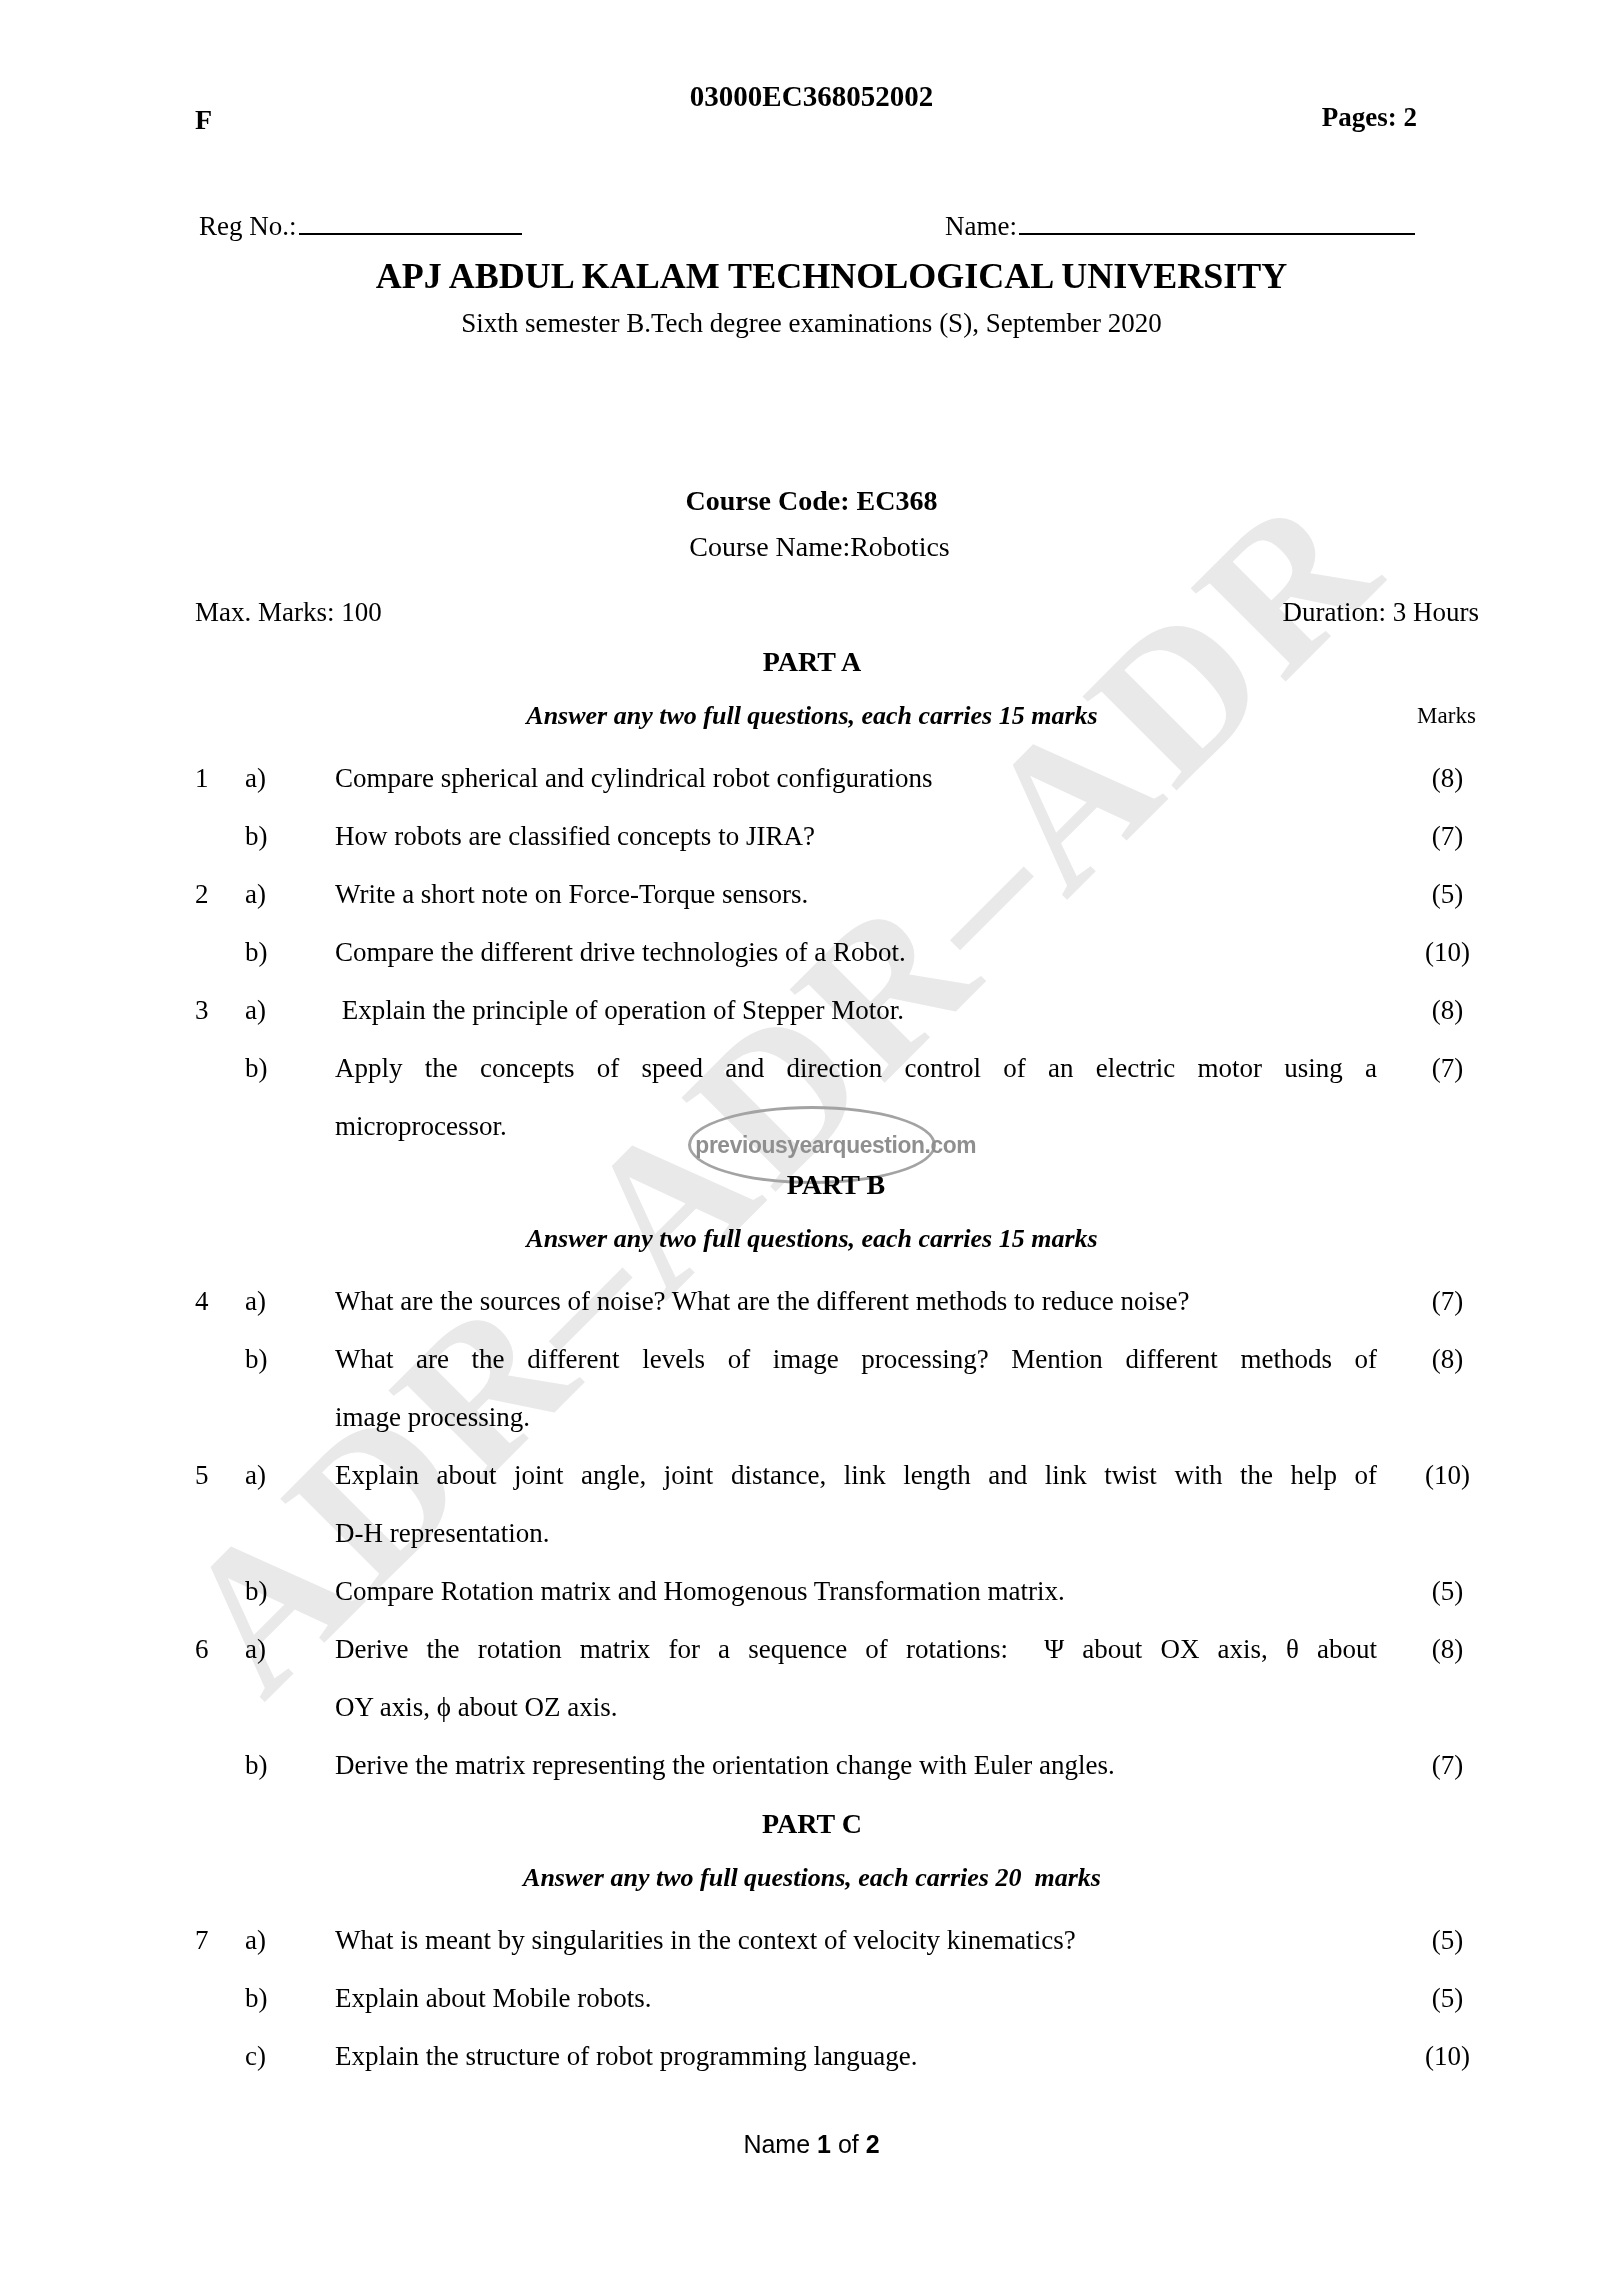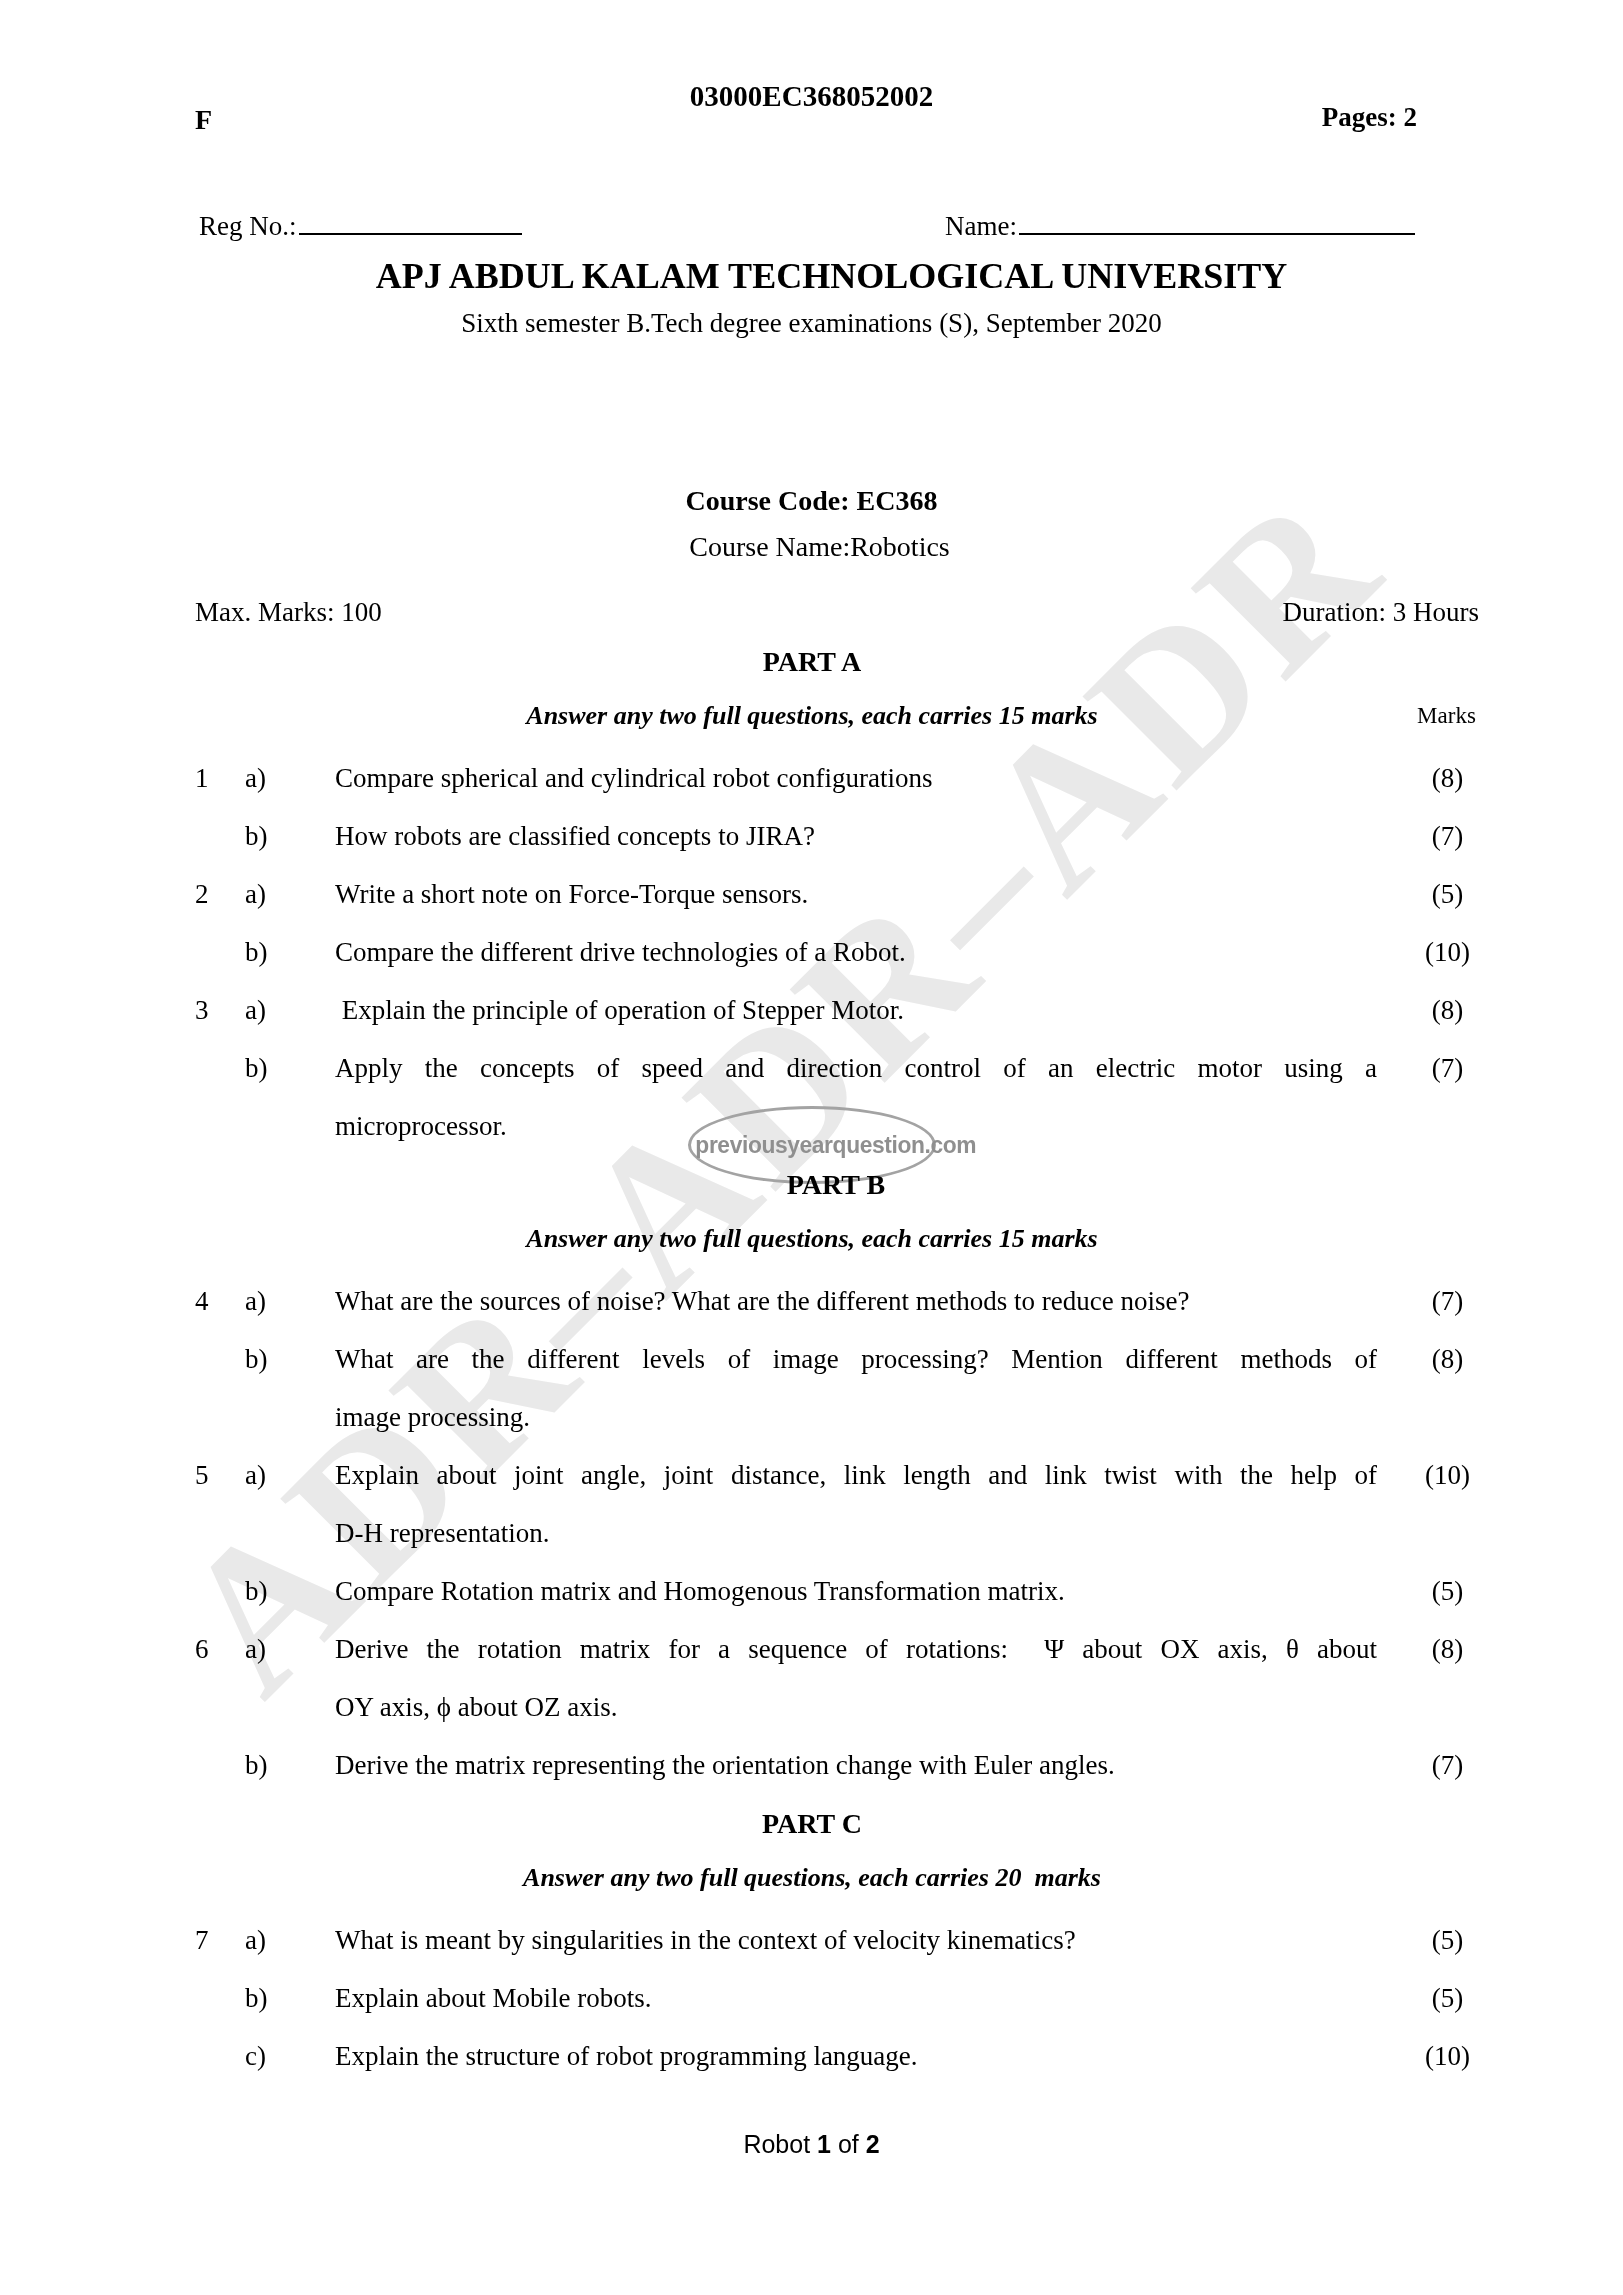--- a/index.html
+++ b/index.html
@@ -208,21 +208,21 @@
         </div>
         <div class="qrow">
           <div class="q-num"></div>
           <div class="q-letter">c)</div>
           <div class="q-text">Explain the structure of robot programming language.</div>
           <div class="q-marks">(10)</div>
         </div>
       </div>
 
     <div class="abs footer">
-      <span>Robot</span>
+      <span>Name</span>
       <b>1</b>
       <span>of</span>
       <b>2</b>
     </div>
 
   </div>
 </div>
 
 
 </body></html>

